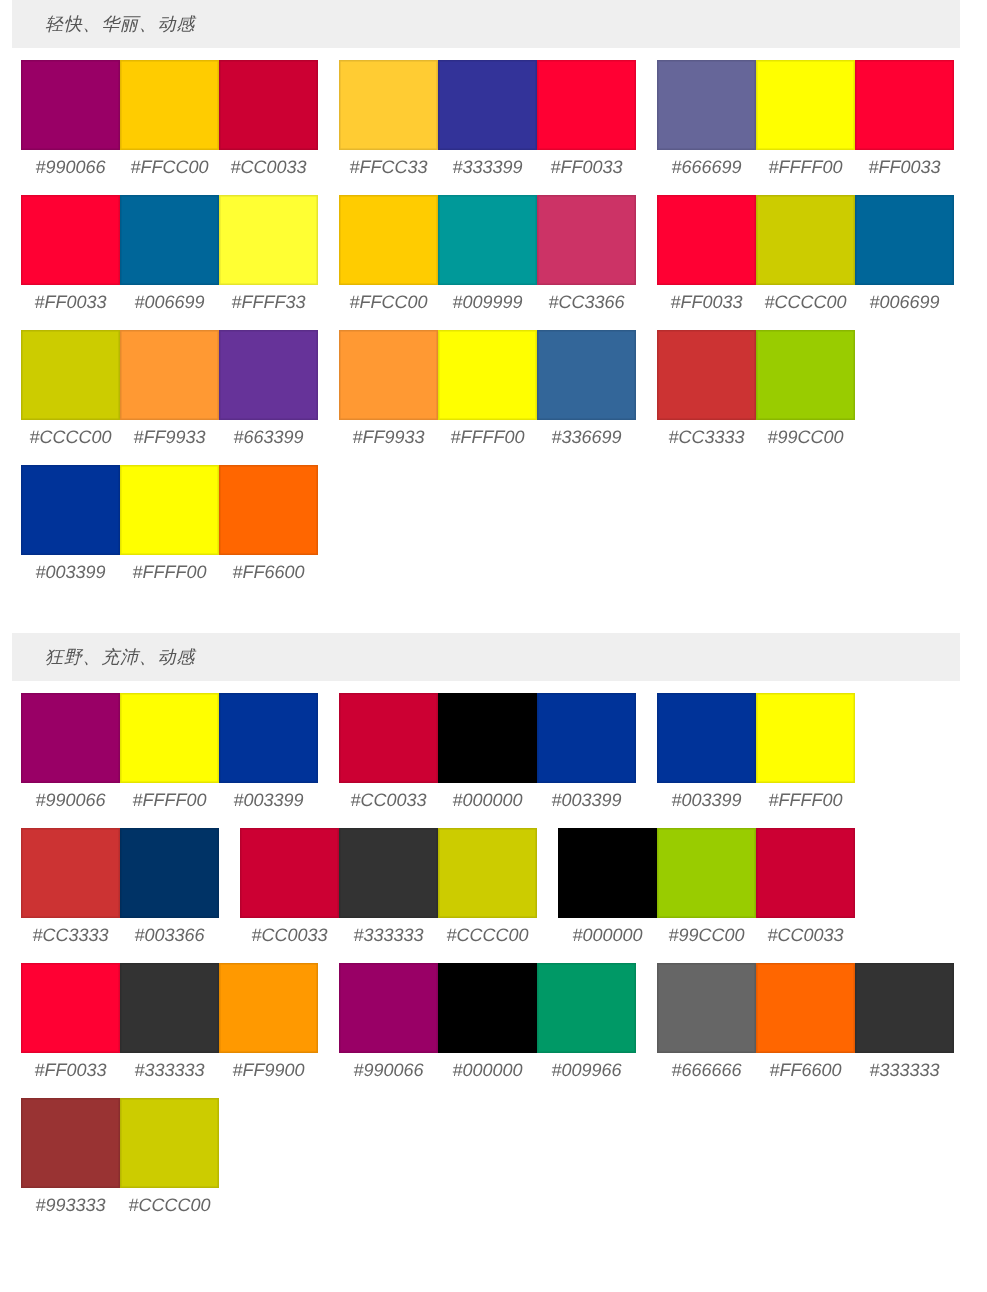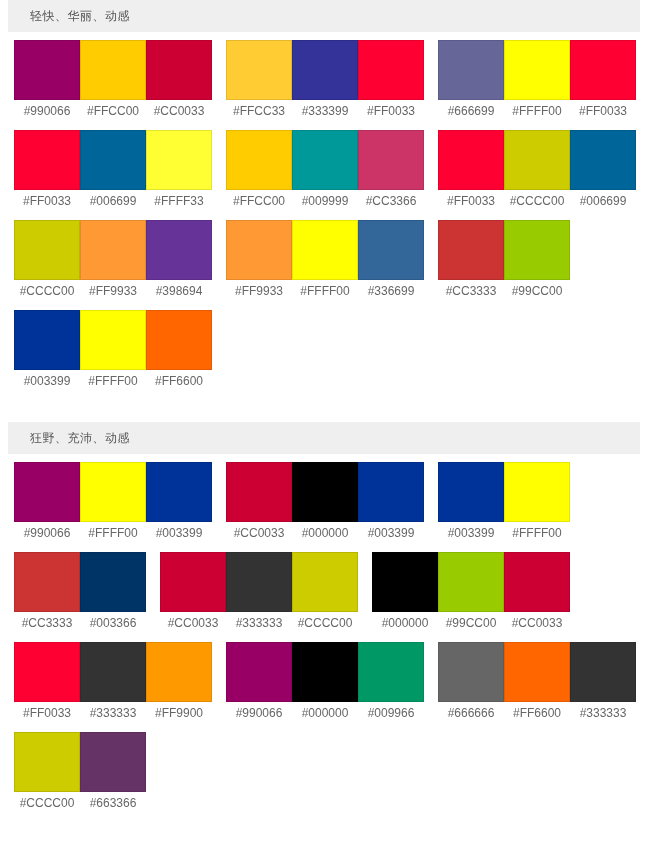--- a/index.html
+++ b/index.html
@@ -13,20 +13,21 @@
     font-family: "Liberation Sans", "DejaVu Sans", sans-serif;
     color: #666666;
     overflow: hidden;
   }
   .page {
     width: 658px;
     box-sizing: border-box;
   }
   .section {
     width: 658px;
+    font-style: italic;
   }
   .section-header {
     margin: 0 18px 0 8px;
     height: 32px;
     background: #efefef;
     display: flex;
     align-items: center;
     padding-left: 22px;
     box-sizing: border-box;
   }
@@ -177,21 +178,21 @@
             <div class="swatch-cell">
               <span class="swatch-chip" style="background: rgb(204, 204, 0);"></span>
               <span class="swatch-label">#CCCC00</span>
             </div>
             <div class="swatch-cell">
               <span class="swatch-chip" style="background: rgb(255, 153, 51);"></span>
               <span class="swatch-label">#FF9933</span>
             </div>
             <div class="swatch-cell">
               <span class="swatch-chip" style="background: rgb(102, 51, 153);"></span>
-              <span class="swatch-label">#398694</span>
+              <span class="swatch-label">#663399</span>
             </div>
           </div>
           <div class="palette-group">
             <div class="swatch-cell">
               <span class="swatch-chip" style="background: rgb(255, 153, 51);"></span>
               <span class="swatch-label">#FF9933</span>
             </div>
             <div class="swatch-cell">
               <span class="swatch-chip" style="background: rgb(255, 255, 0);"></span>
               <span class="swatch-label">#FFFF00</span>
@@ -356,24 +357,24 @@
             </div>
             <div class="swatch-cell">
               <span class="swatch-chip" style="background: rgb(51, 51, 51);"></span>
               <span class="swatch-label">#333333</span>
             </div>
           </div>
         </div>
         <div class="palette-row">
           <div class="palette-group">
             <div class="swatch-cell">
+              <span class="swatch-chip" style="background: rgb(153, 51, 51);"></span>
+              <span class="swatch-label">#993333</span>
+            </div>
+            <div class="swatch-cell">
               <span class="swatch-chip" style="background: rgb(204, 204, 0);"></span>
               <span class="swatch-label">#CCCC00</span>
-            </div>
-            <div class="swatch-cell">
-              <span class="swatch-chip" style="background: rgb(102, 51, 102);"></span>
-              <span class="swatch-label">#663366</span>
             </div>
           </div>
         </div>
       </div>
     </div>
   </div>
 
 </body></html>

